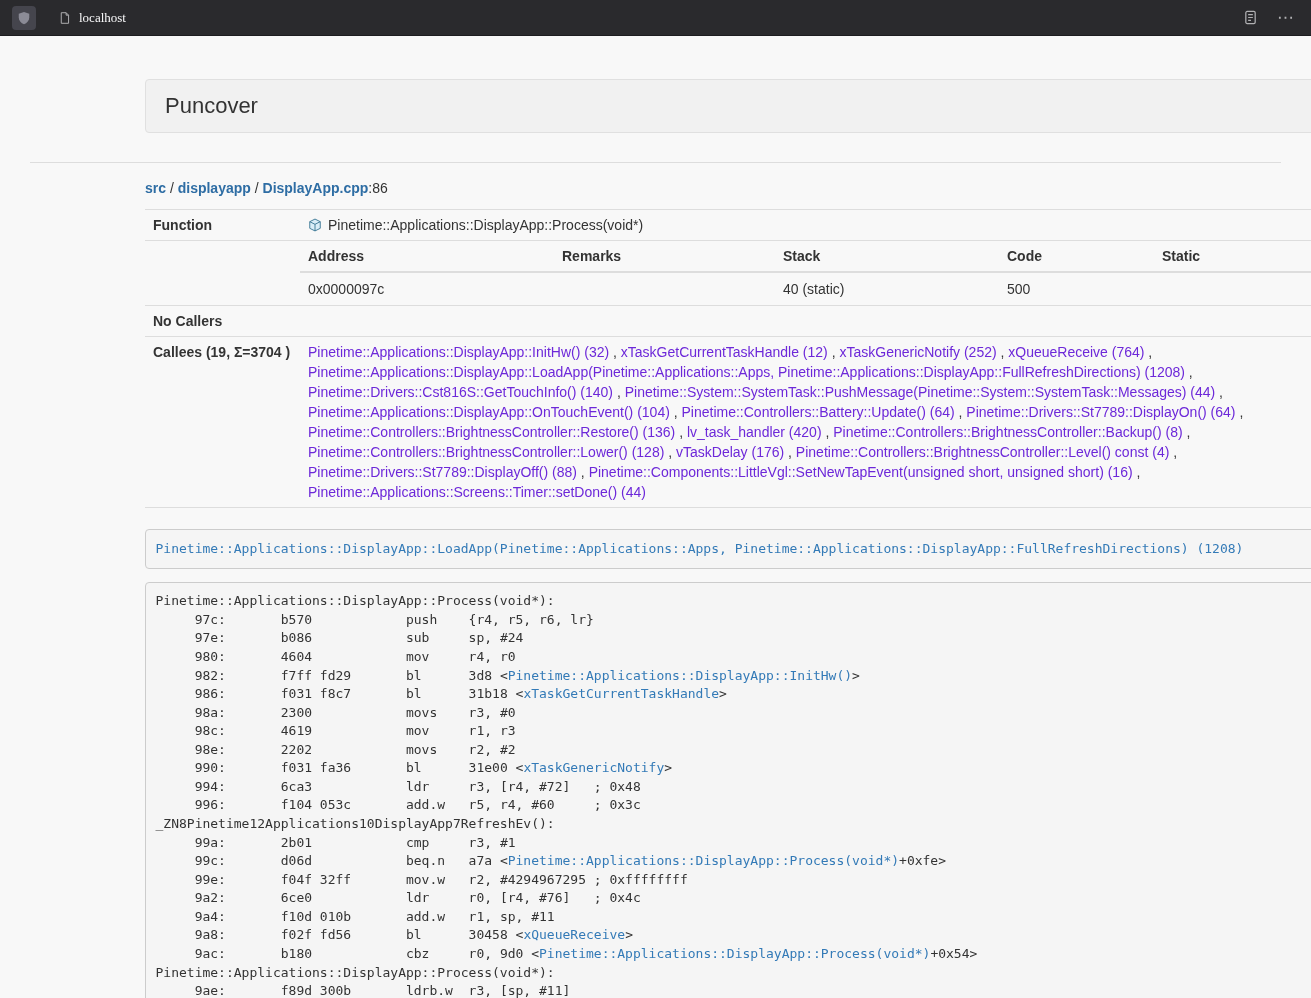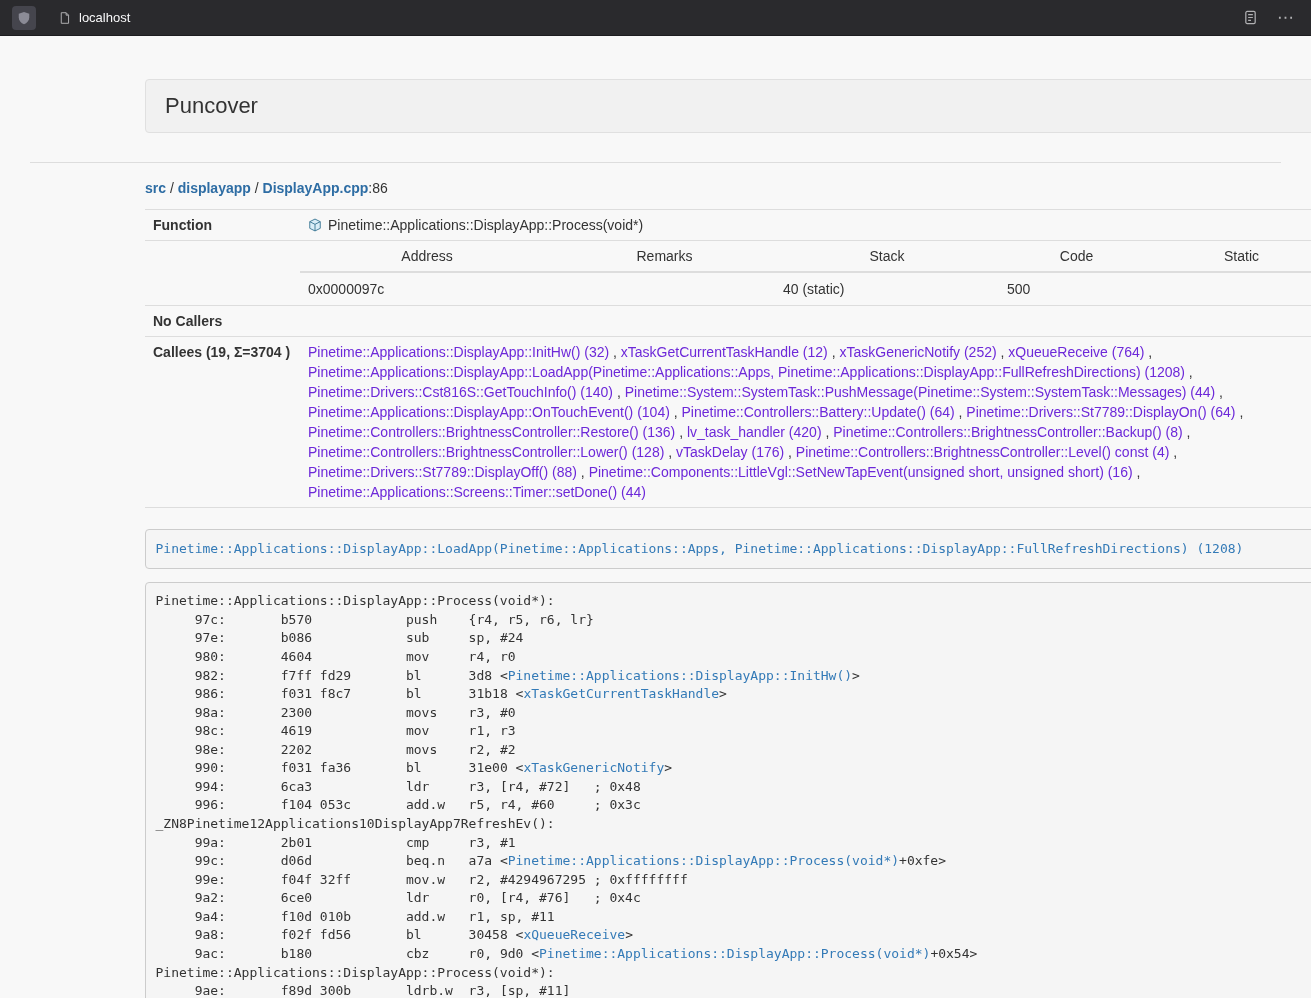--- a/index.html
+++ b/index.html
@@ -14,20 +14,21 @@
   a { text-decoration: none; cursor: pointer; }
 
   
   .toolbar {
     height: 36px;
     background: #2a2a2d;
     border-bottom: 1px solid #1d1d20;
     display: flex;
     align-items: center;
     padding: 0 12px;
+    font-family: Liberation Serif, serif;
   }
   .tb-btn {
     width: 26px; height: 26px;
     display: flex; align-items: center; justify-content: center;
     border-radius: 4px;
     flex: 0 0 auto;
   }
   .shield-wrap { background: #45454d; width: 24px; height: 24px; margin-right: 14px; }
   .urlbar {
     flex: 1;
@@ -65,21 +66,21 @@
     border-top: 1px solid #ddd;
     padding: 5px 8px;
     text-align: left;
     vertical-align: top;
     line-height: 20px;
   }
   .ftable th.lbl { width: 155px; font-weight: 700; }
   .ftable td.nopad { padding: 0; }
   table.inner { width: 100%; border-collapse: collapse; }
   .inner th {
-    padding: 5px 8px; text-align: center; font-weight: 400;
+    padding: 5px 8px; text-align: left; font-weight: 700;
     border-bottom: 2px solid #ddd; line-height: 20px;
   }
   .inner td { padding: 6px 8px; line-height: 20px; }
   .col-addr { width: 254px; } .col-rem { width: 221px; } .col-stk { width: 224px; } .col-code { width: 155px; }
   .callees a, .ftable a { color: #6d28d9; }
   .sym-icon { display: inline-block; width: 14px; height: 14px; margin-right: 6px; vertical-align: -2px; }
 
   pre {
     font-family: "DejaVu Sans Mono", monospace;
     font-size: 13px;

